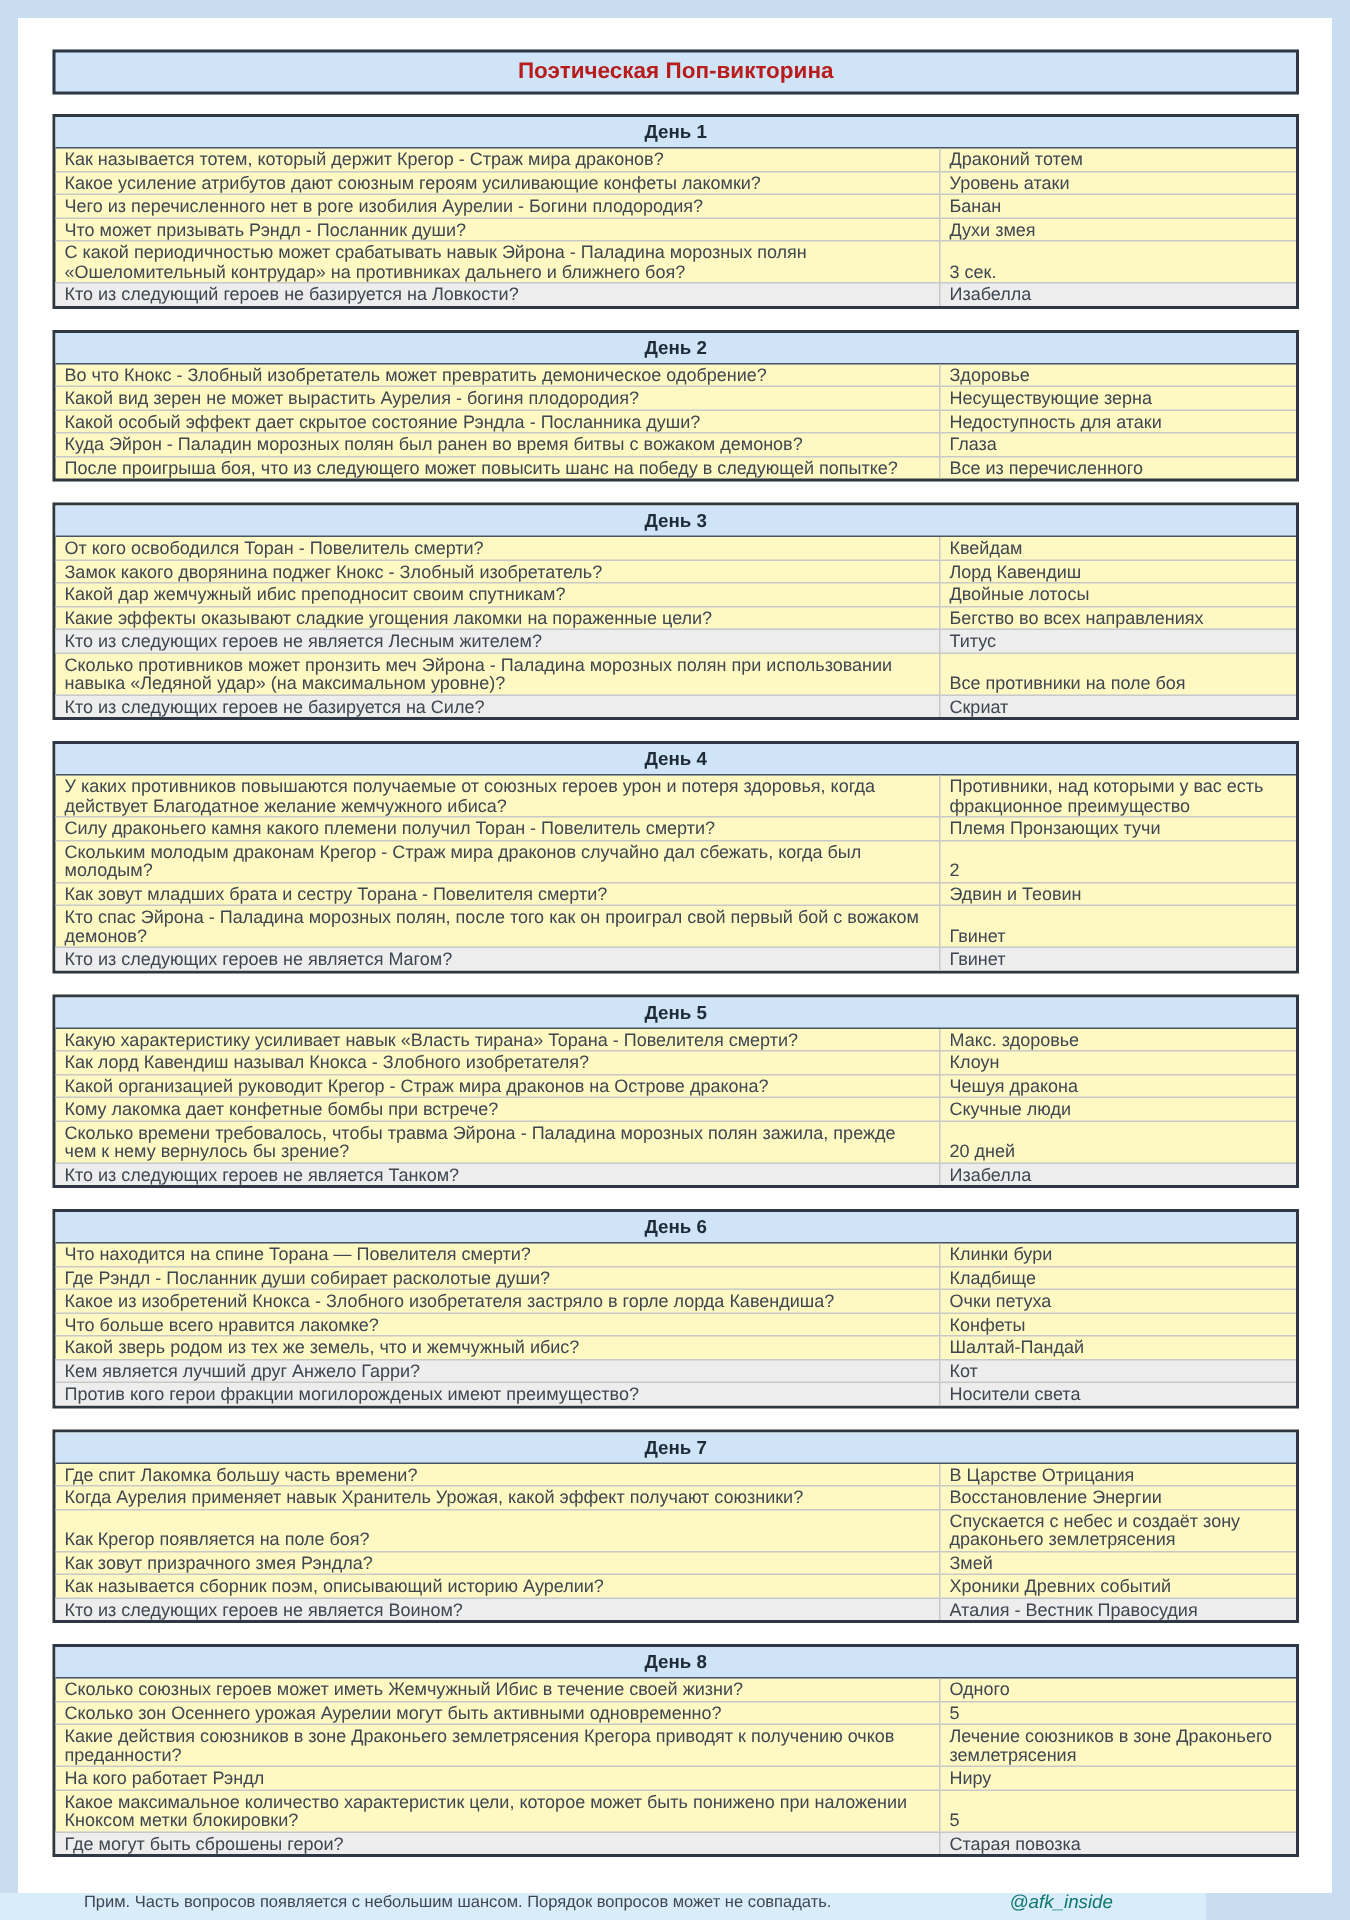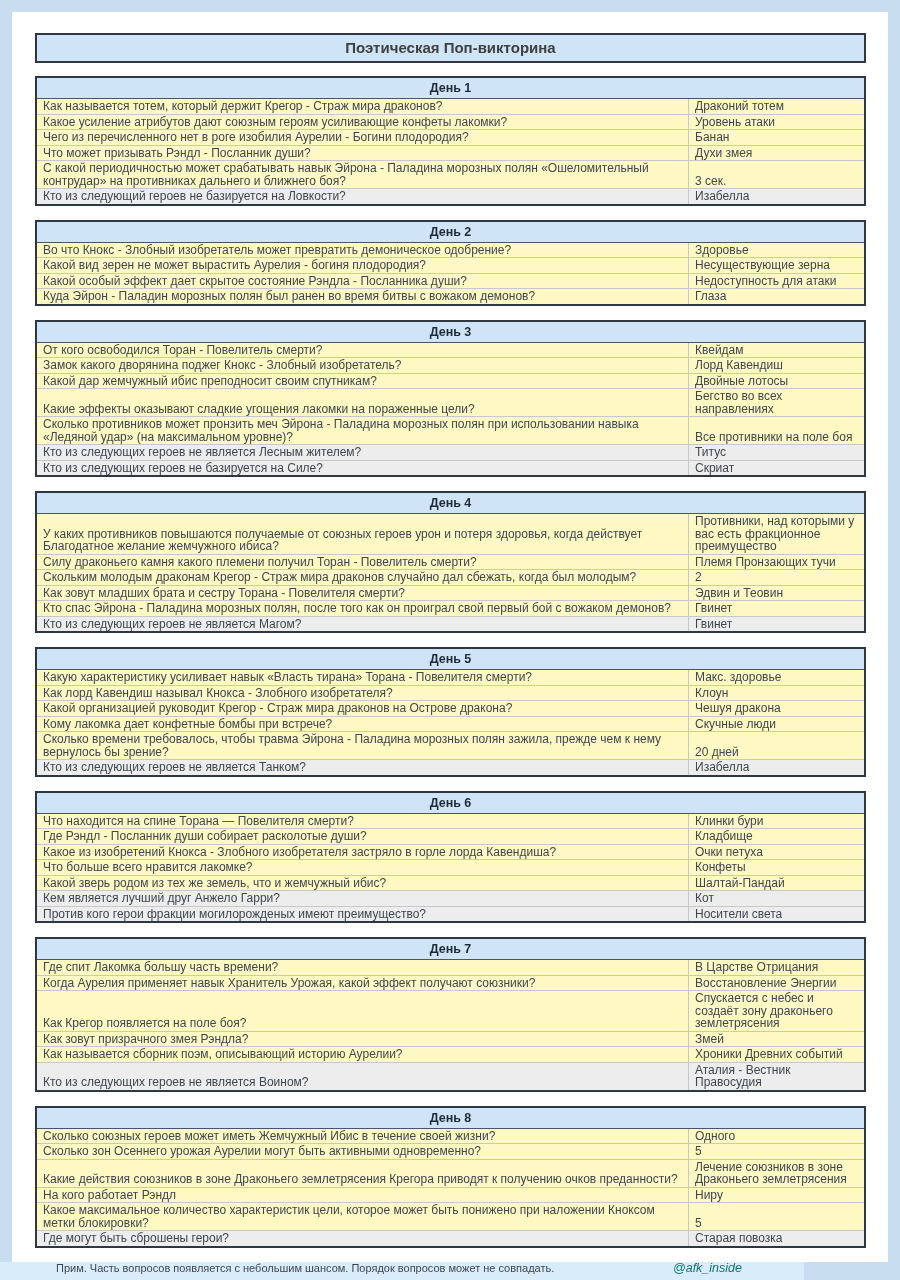--- a/index.html
+++ b/index.html
@@ -18,21 +18,21 @@
     padding:21px 22px 0 23px;
     overflow:hidden;
   }
   .title-bar {
     width:831px; box-sizing:border-box;
     border:2px solid #2e3744;
     background:#cfe5f7;
     text-align:center;
     font-weight:bold;
     font-size:15px; line-height:16px;
-    color:#404040;
+    color:#b91c1c;
     padding:5px 0;
     margin-bottom:13px;
   }
   .day-table {
     width:831px; box-sizing:border-box;
     border:2px solid #2e3744;
     margin-bottom:14px;
     background:#fef9c3;
   }
   .day-header {
@@ -52,21 +52,21 @@
   .row.gray { background:#ededed; }
   .cell {
     box-sizing:border-box;
     padding:1px 6px;
     font-size:12px; line-height:12.5px;
     color:#3f4650;
     display:flex;
     align-items:flex-end;
   }
   .cell.q {
-    width:652px; flex:none;
+    width:590px; flex:none;
     border-right:1px solid #c8c8c8;
   }
   .cell.a { flex:1; }
   .footer {
     position:absolute; left:0; top:1262px;
     width:756px; height:18px;
     background:#d9ecf9;
     display:flex; align-items:flex-start;
     font-size:11px; line-height:12px;
     color:#3f4650;
@@ -119,46 +119,50 @@
           <div class="cell a">Несуществующие зерна</div>
         </div>
         <div class="row">
           <div class="cell q">Какой особый эффект дает скрытое состояние Рэндла - Посланника души?</div>
           <div class="cell a">Недоступность для атаки</div>
         </div>
         <div class="row">
           <div class="cell q">Куда Эйрон - Паладин морозных полян был ранен во время битвы с вожаком демонов?</div>
           <div class="cell a">Глаза</div>
         </div>
+        <div class="row">
+          <div class="cell q">После проигрыша боя, что из следующего может повысить шанс на победу в следующей попытке?</div>
+          <div class="cell a">Все из перечисленного</div>
+        </div>
       </div>
       <div class="day-table">
         <div class="day-header">День 3</div>
         <div class="row">
           <div class="cell q">От кого освободился Торан - Повелитель смерти?</div>
           <div class="cell a">Квейдам</div>
         </div>
         <div class="row">
           <div class="cell q">Замок какого дворянина поджег Кнокс - Злобный изобретатель?</div>
           <div class="cell a">Лорд Кавендиш</div>
         </div>
         <div class="row">
           <div class="cell q">Какой дар жемчужный ибис преподносит своим спутникам?</div>
           <div class="cell a">Двойные лотосы</div>
         </div>
         <div class="row">
           <div class="cell q">Какие эффекты оказывают сладкие угощения лакомки на пораженные цели?</div>
           <div class="cell a">Бегство во всех направлениях</div>
         </div>
+        <div class="row gray">
+          <div class="cell q">Кто из следующих героев не является Лесным жителем?</div>
+          <div class="cell a">Титус</div>
+        </div>
         <div class="row">
           <div class="cell q">Сколько противников может пронзить меч Эйрона - Паладина морозных полян при использовании навыка «Ледяной удар» (на максимальном уровне)?</div>
           <div class="cell a">Все противники на поле боя</div>
-        </div>
-        <div class="row gray">
-          <div class="cell q">Кто из следующих героев не является Лесным жителем?</div>
-          <div class="cell a">Титус</div>
         </div>
         <div class="row gray">
           <div class="cell q">Кто из следующих героев не базируется на Силе?</div>
           <div class="cell a">Скриат</div>
         </div>
       </div>
       <div class="day-table">
         <div class="day-header">День 4</div>
         <div class="row">
           <div class="cell q">У каких противников повышаются получаемые от союзных героев урон и потеря здоровья, когда действует Благодатное желание жемчужного ибиса?</div>

